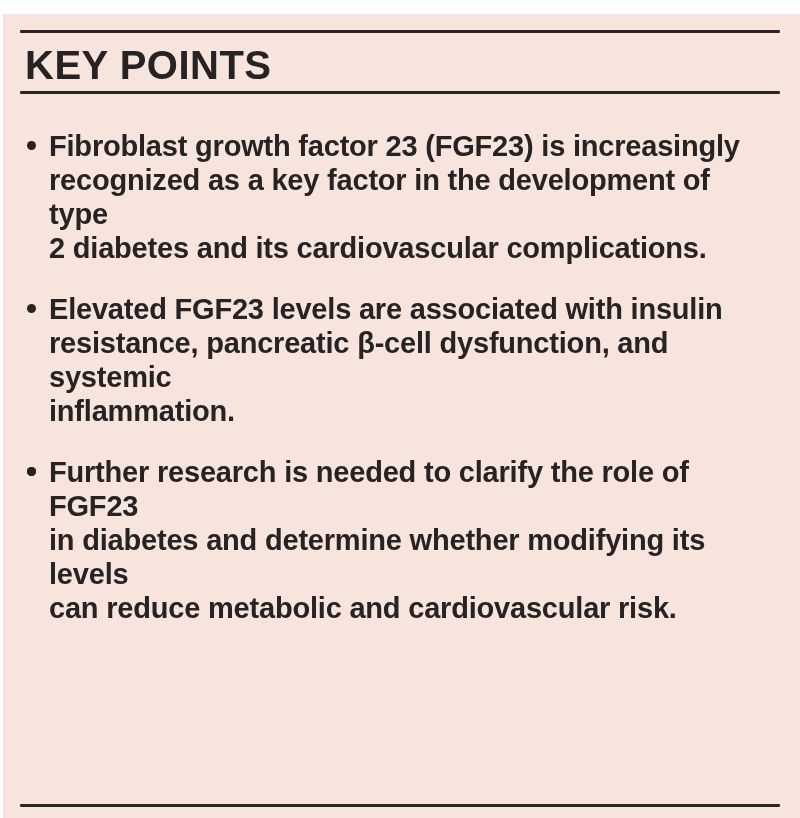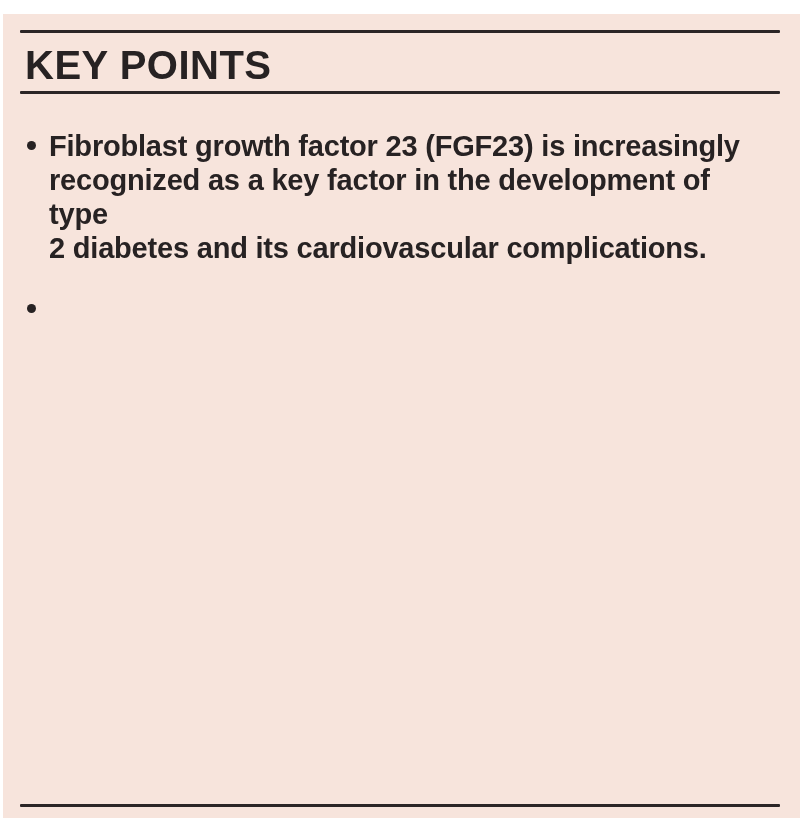--- a/index.html
+++ b/index.html
@@ -58,16 +58,22 @@
 <body>
 
 <div class="panel">
   <div class="rule rule-top"></div>
   <h1 class="title">KEY POINTS</h1>
   <div class="rule rule-mid"></div>
   <ul class="points">
       <li><span class="dot"></span><span class="pt">Fibroblast growth factor 23 (FGF23) is increasingly
 recognized as a key factor in the development of type
 2 diabetes and its cardiovascular complications.</span></li>
+      <li><span class="dot"></span><span class="pt">Elevated FGF23 levels are associated with insulin
+resistance, pancreatic β-cell dysfunction, and systemic
+inflammation.</span></li>
       <li><span class="dot"></span></li>
+      <li><span class="dot"></span><span class="pt">Further research is needed to clarify the role of FGF23
+in diabetes and determine whether modifying its levels
+can reduce metabolic and cardiovascular risk.</span></li>
     </ul>
   <div class="rule rule-bottom"></div>
 </div>
 
 </body></html>

